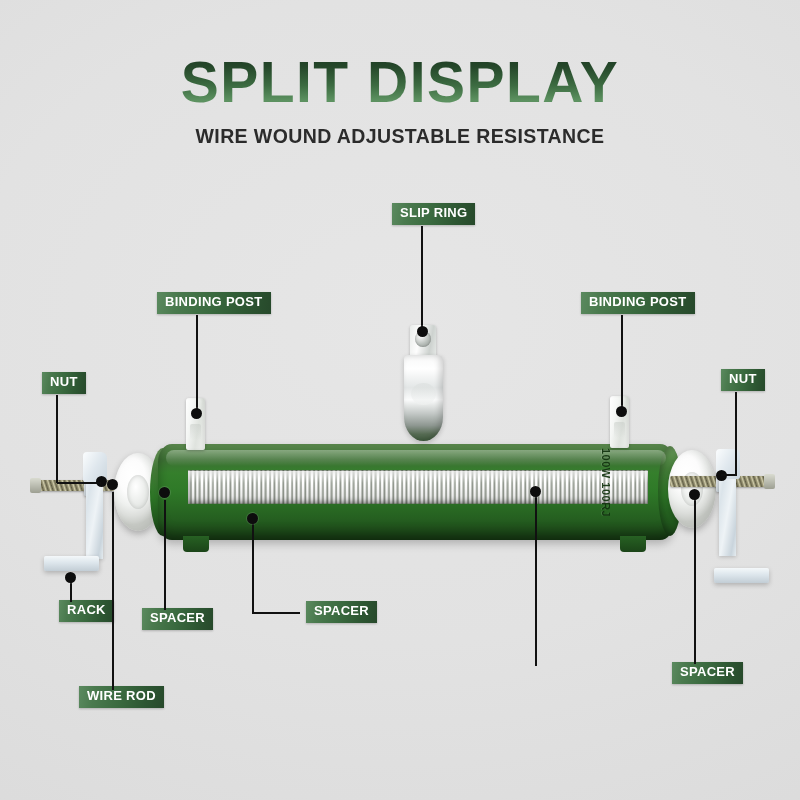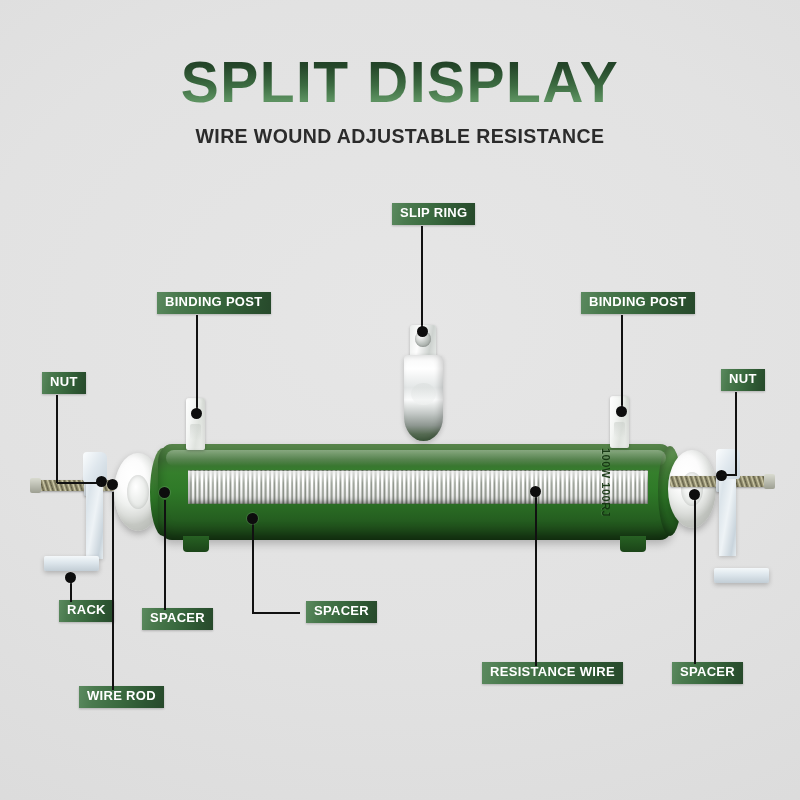--- a/index.html
+++ b/index.html
@@ -297,17 +297,16 @@
 
   <div class="label" style="left:297px; top:601px;">SPACER</div>
   <div class="leader v" style="left:252px; top:520px; height:93px;"></div>
   <div class="leader h" style="left:252px; top:612px; width:48px;"></div>
   <div class="dot" style="left:247px; top:513px;"></div>
 
   <div class="label" style="left:70px; top:686px;">WIRE ROD</div>
   <div class="leader v" style="left:112px; top:492px; height:198px;"></div>
   <div class="dot" style="left:107px; top:479px;"></div>
 
-  <div class="label" style="left:473px; top:662px;">RESISTANCE WIRE</div>
   <div class="leader v" style="left:535px; top:492px; height:174px;"></div>
   <div class="dot" style="left:530px; top:486px;"></div>
 
 </div>
 
 </body></html>

